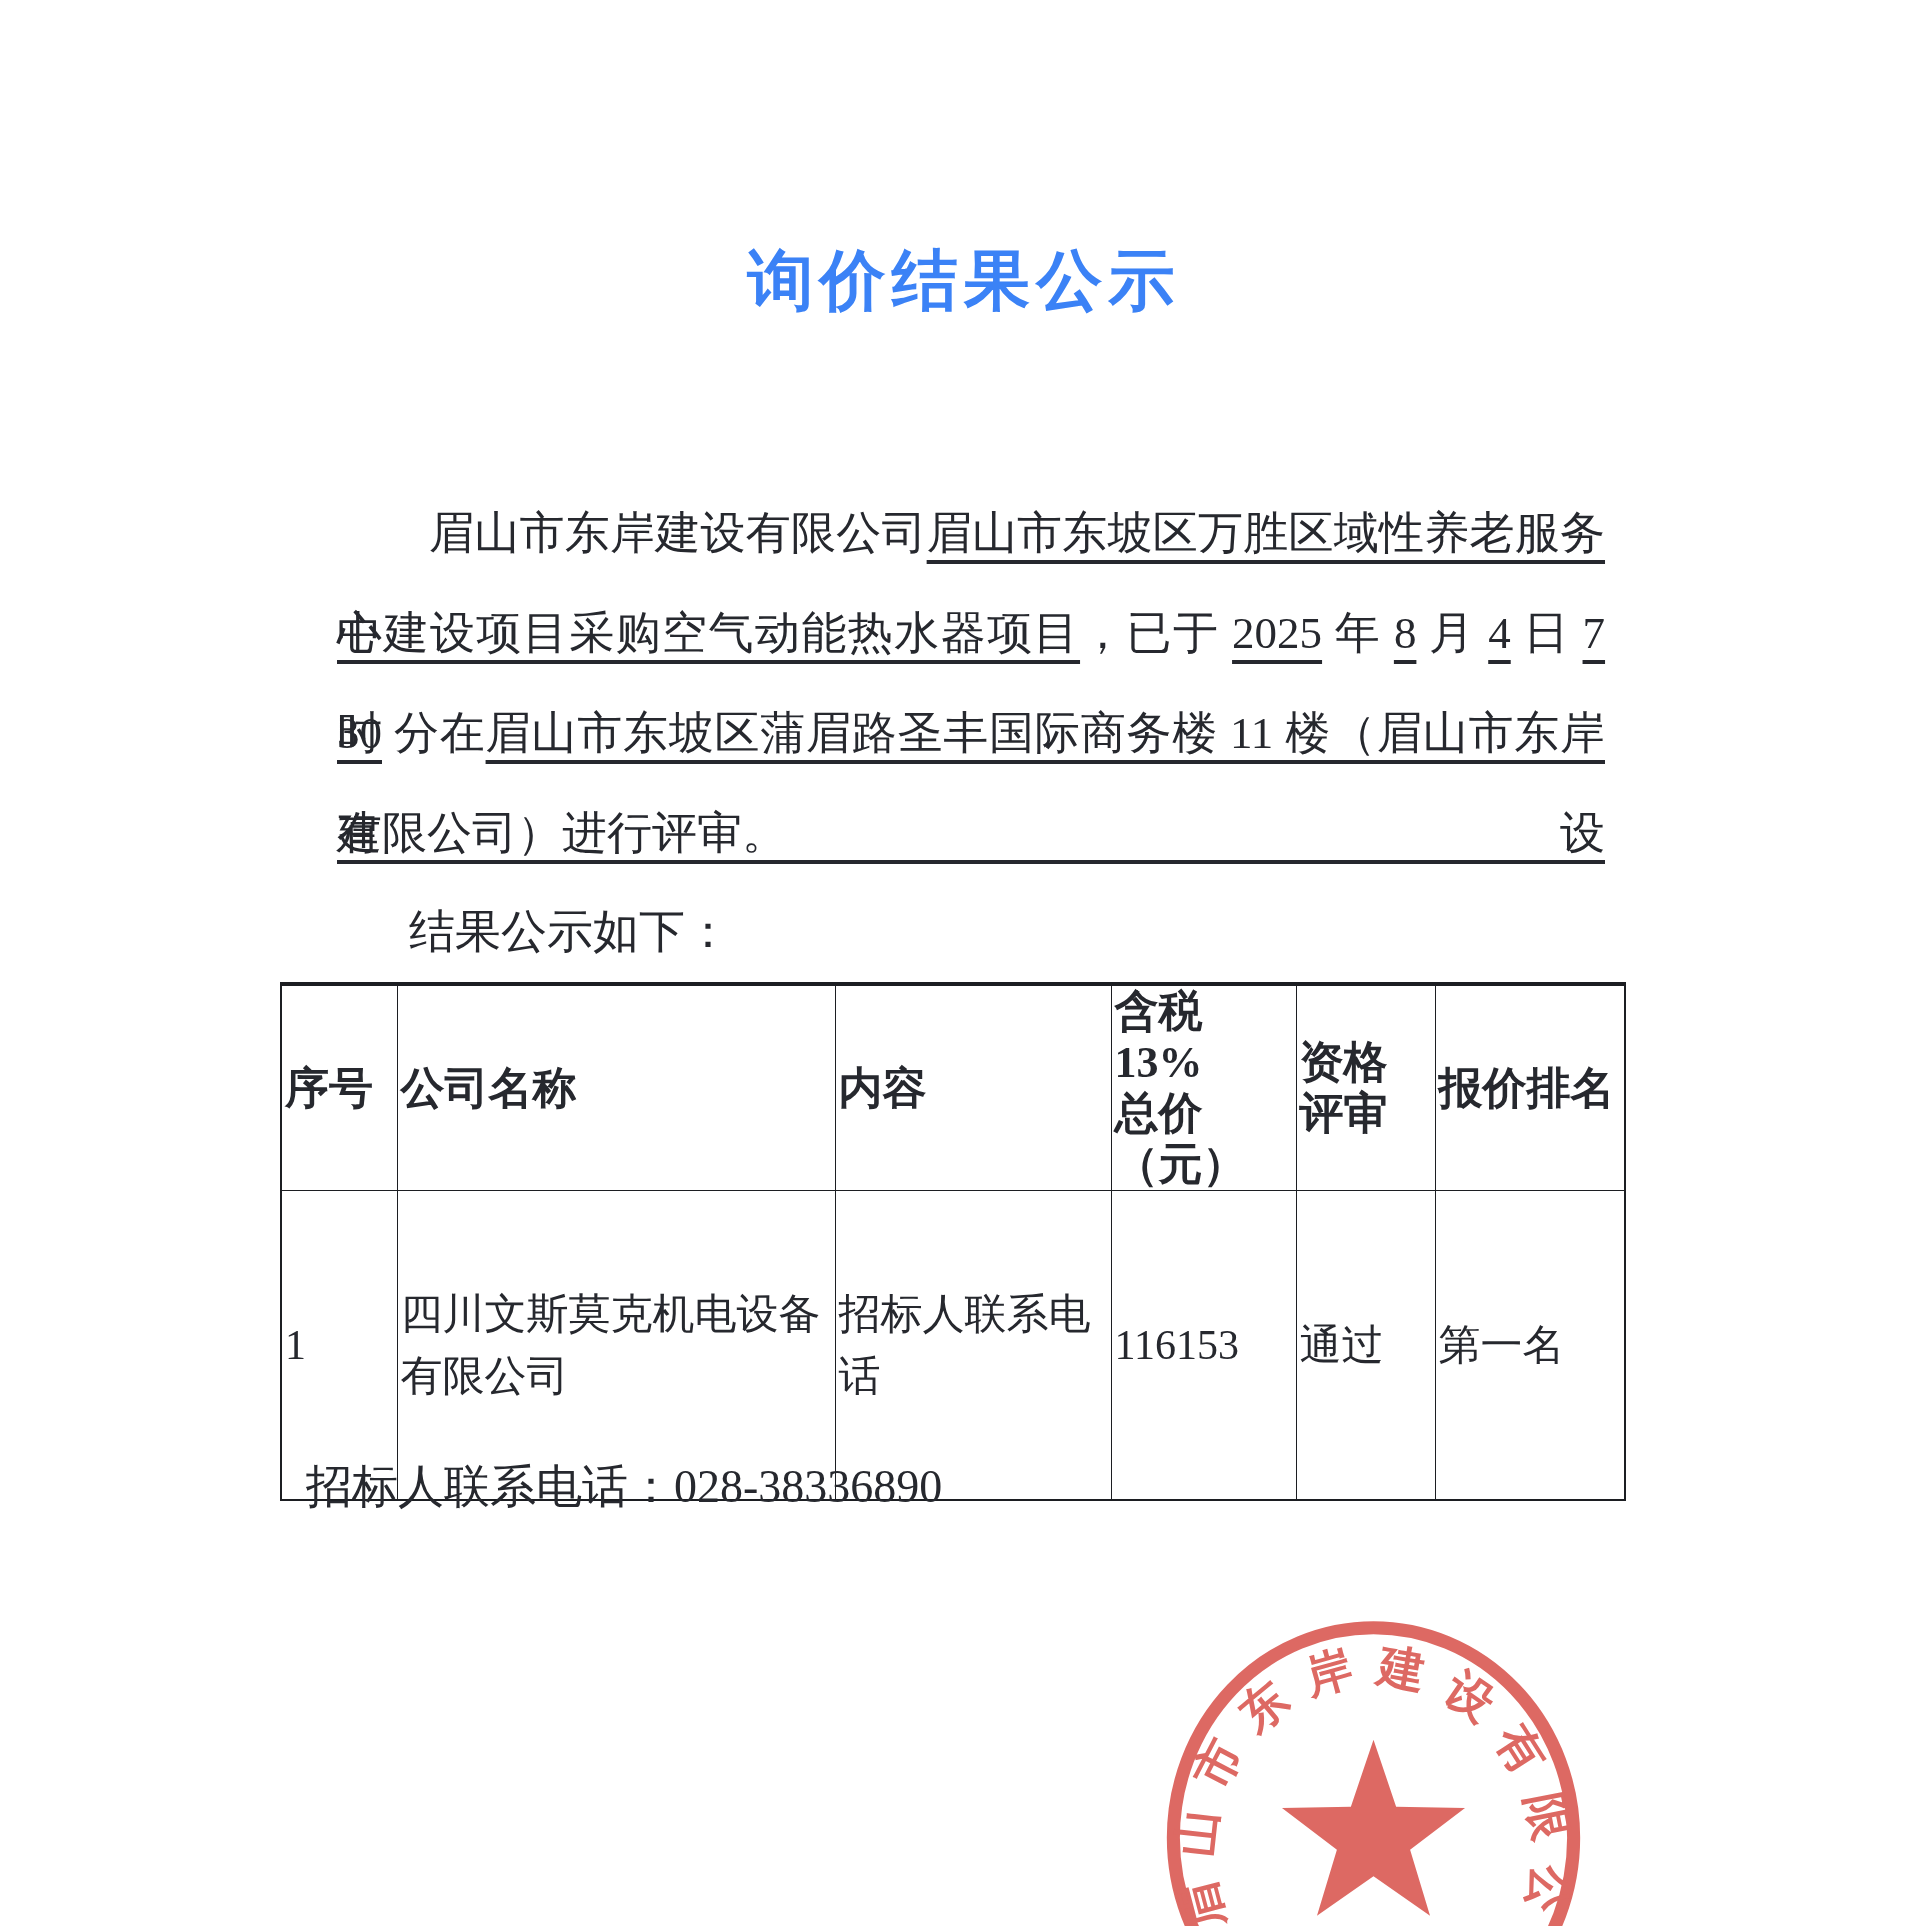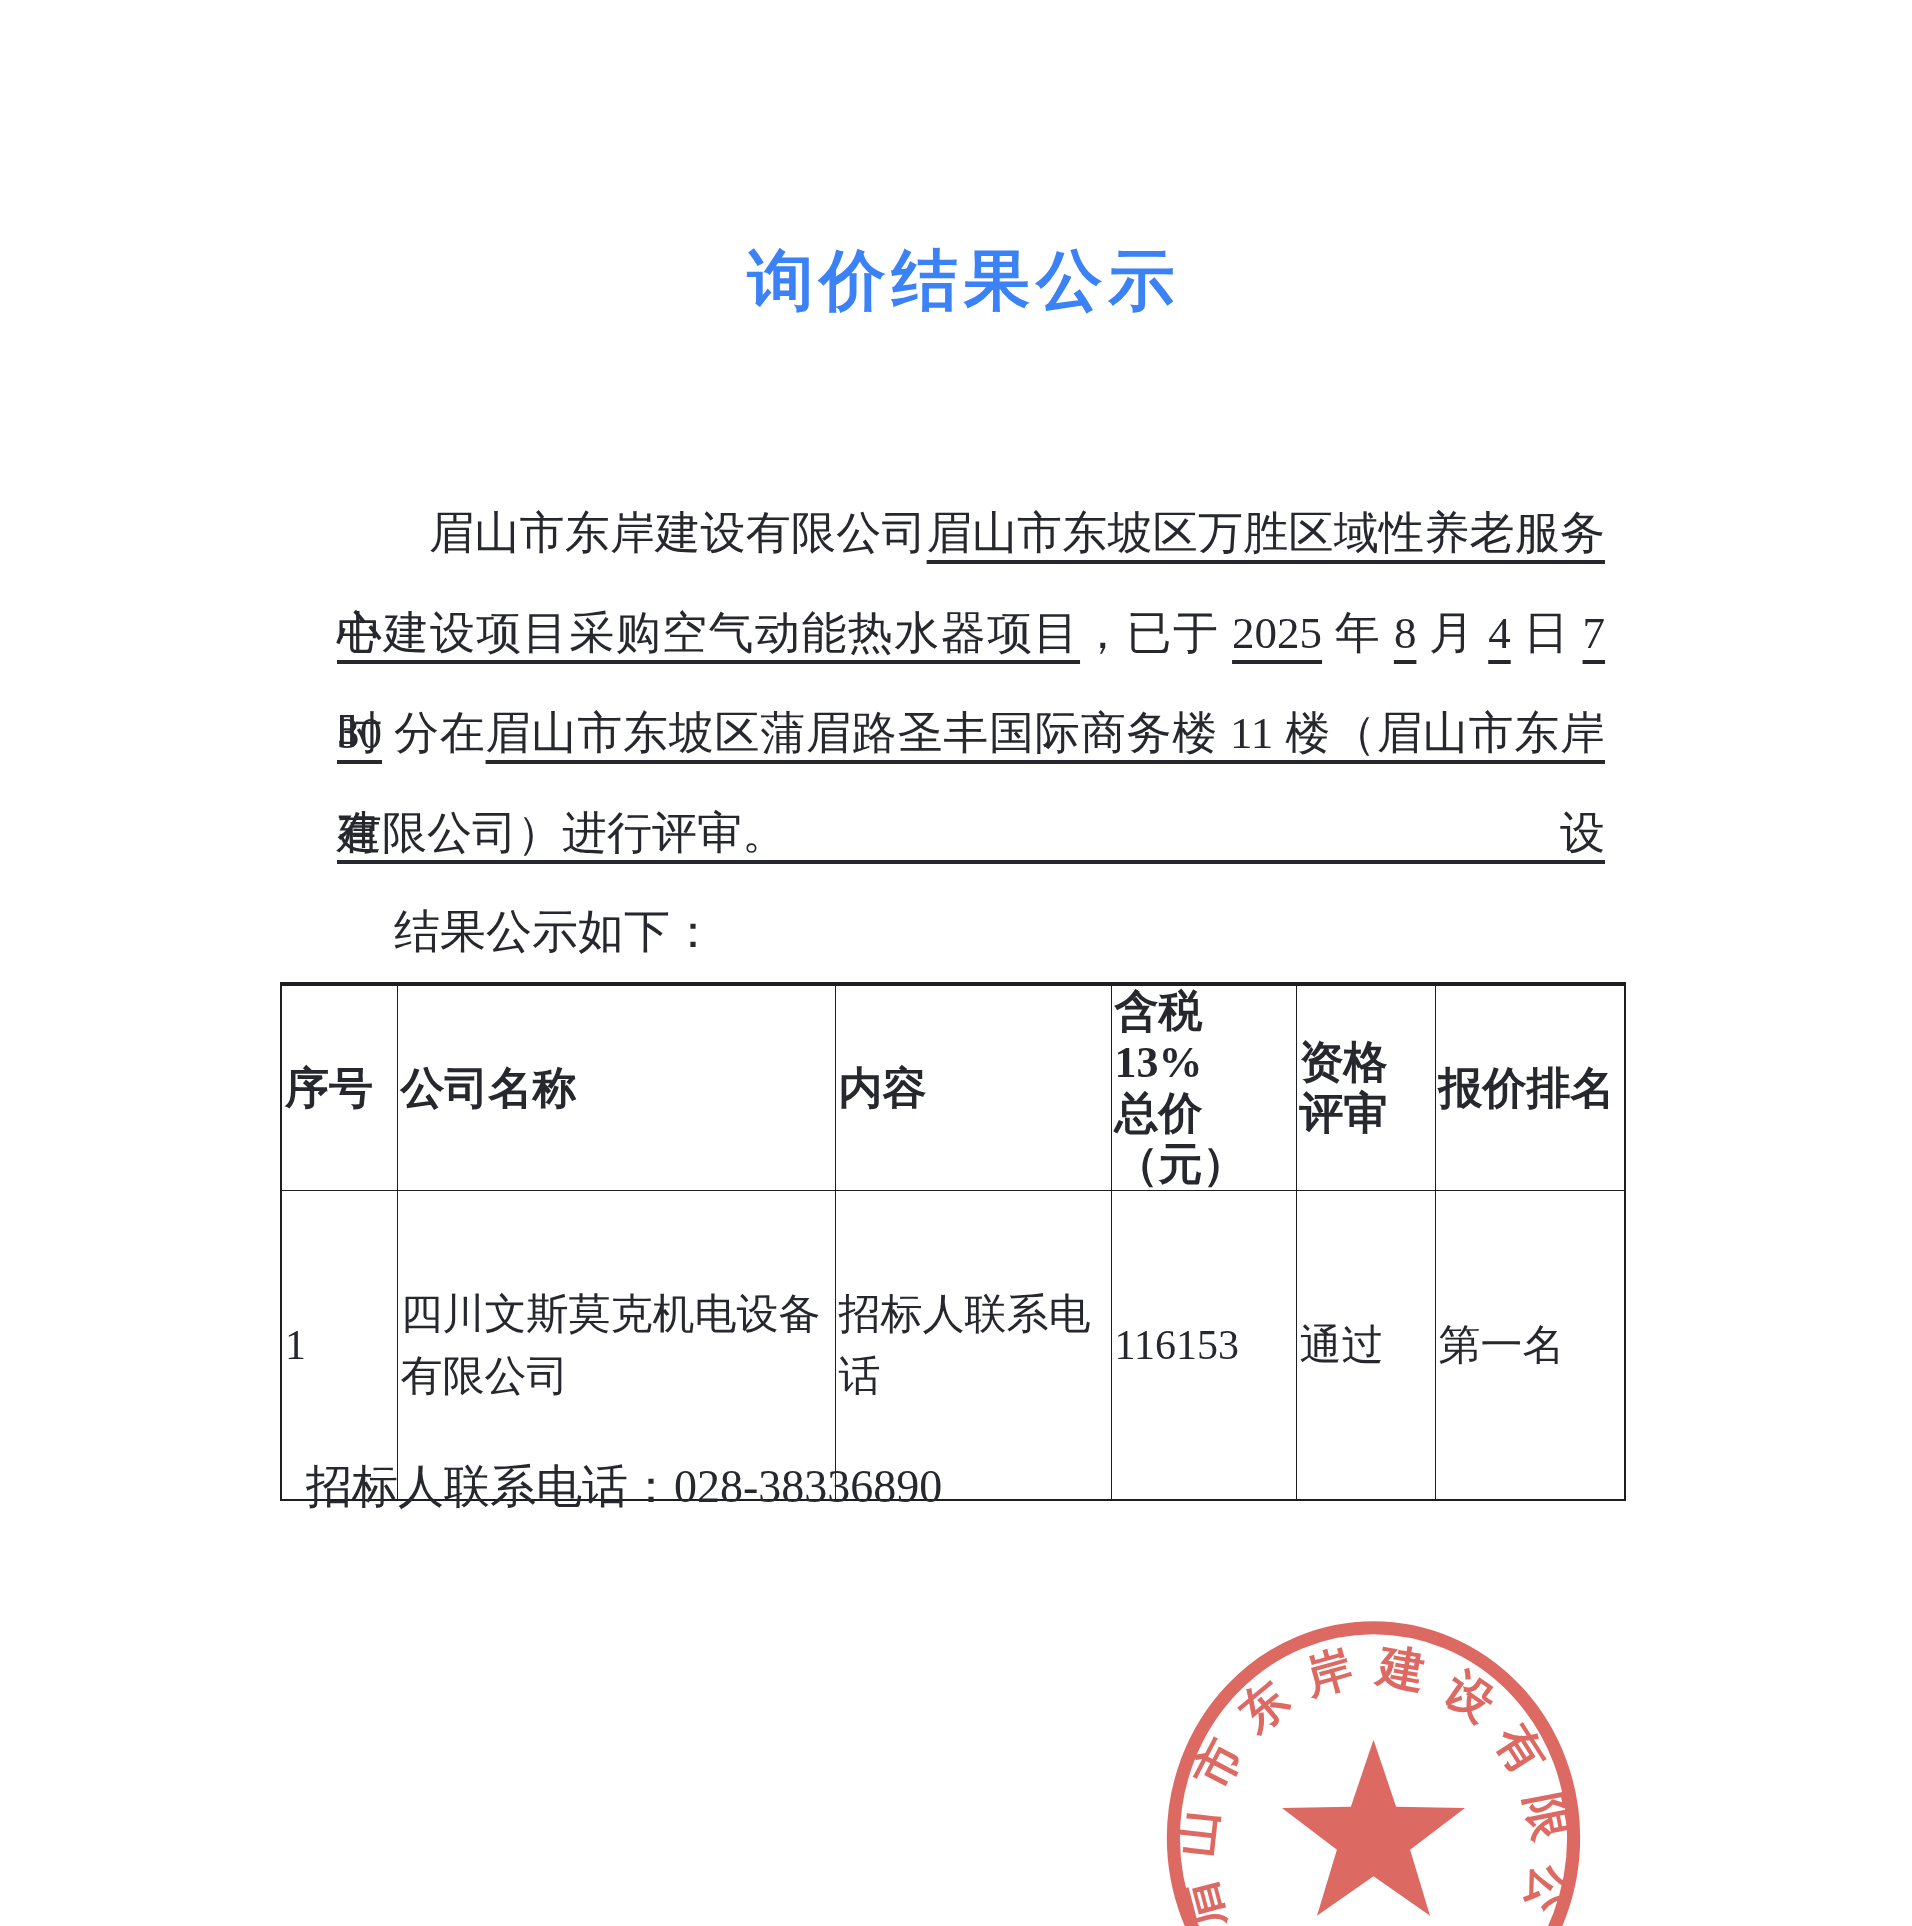--- a/index.html
+++ b/index.html
@@ -16,21 +16,21 @@
     font-family:"Liberation Sans","DejaVu Sans",sans-serif;
     font-weight:bold;font-size:66px;letter-spacing:6.2px;color:#3b82f6;
   }
 
   .para{position:absolute;left:306px;top:483px;width:1299px;font-size:45px;color:#26282e;}
   .para .line{height:100px;line-height:100px;white-space:nowrap;margin-left:31px;}
   .para .line.just{text-align:justify;text-align-last:justify;white-space:normal;}
   .para .line.indent{text-indent:92px;}
   .ul{text-decoration:underline;text-underline-offset:11.6px;text-decoration-thickness:3.5px;}
 
-  .result-label{position:absolute;left:394px;top:901px;font-size:46px;color:#26282e;}
+  .result-label{position:absolute;left:409px;top:901px;font-size:46px;color:#26282e;}
 
   .tbl-wrap{position:absolute;left:280px;top:982px;width:1342px;}
   table.result{border-collapse:collapse;table-layout:fixed;width:100%;
     border:2.3px solid #1c1e22;border-top-width:4.6px;}
   table.result th,table.result td{
     border:1.9px solid #1c1e22;text-align:left;vertical-align:middle;
     padding:0 3.1px;color:#26282e;overflow:hidden;
   }
   table.result th{height:103px;font-size:44px;font-weight:bold;line-height:51px;}
   table.result td{height:308px;font-size:42px;line-height:62px;}

